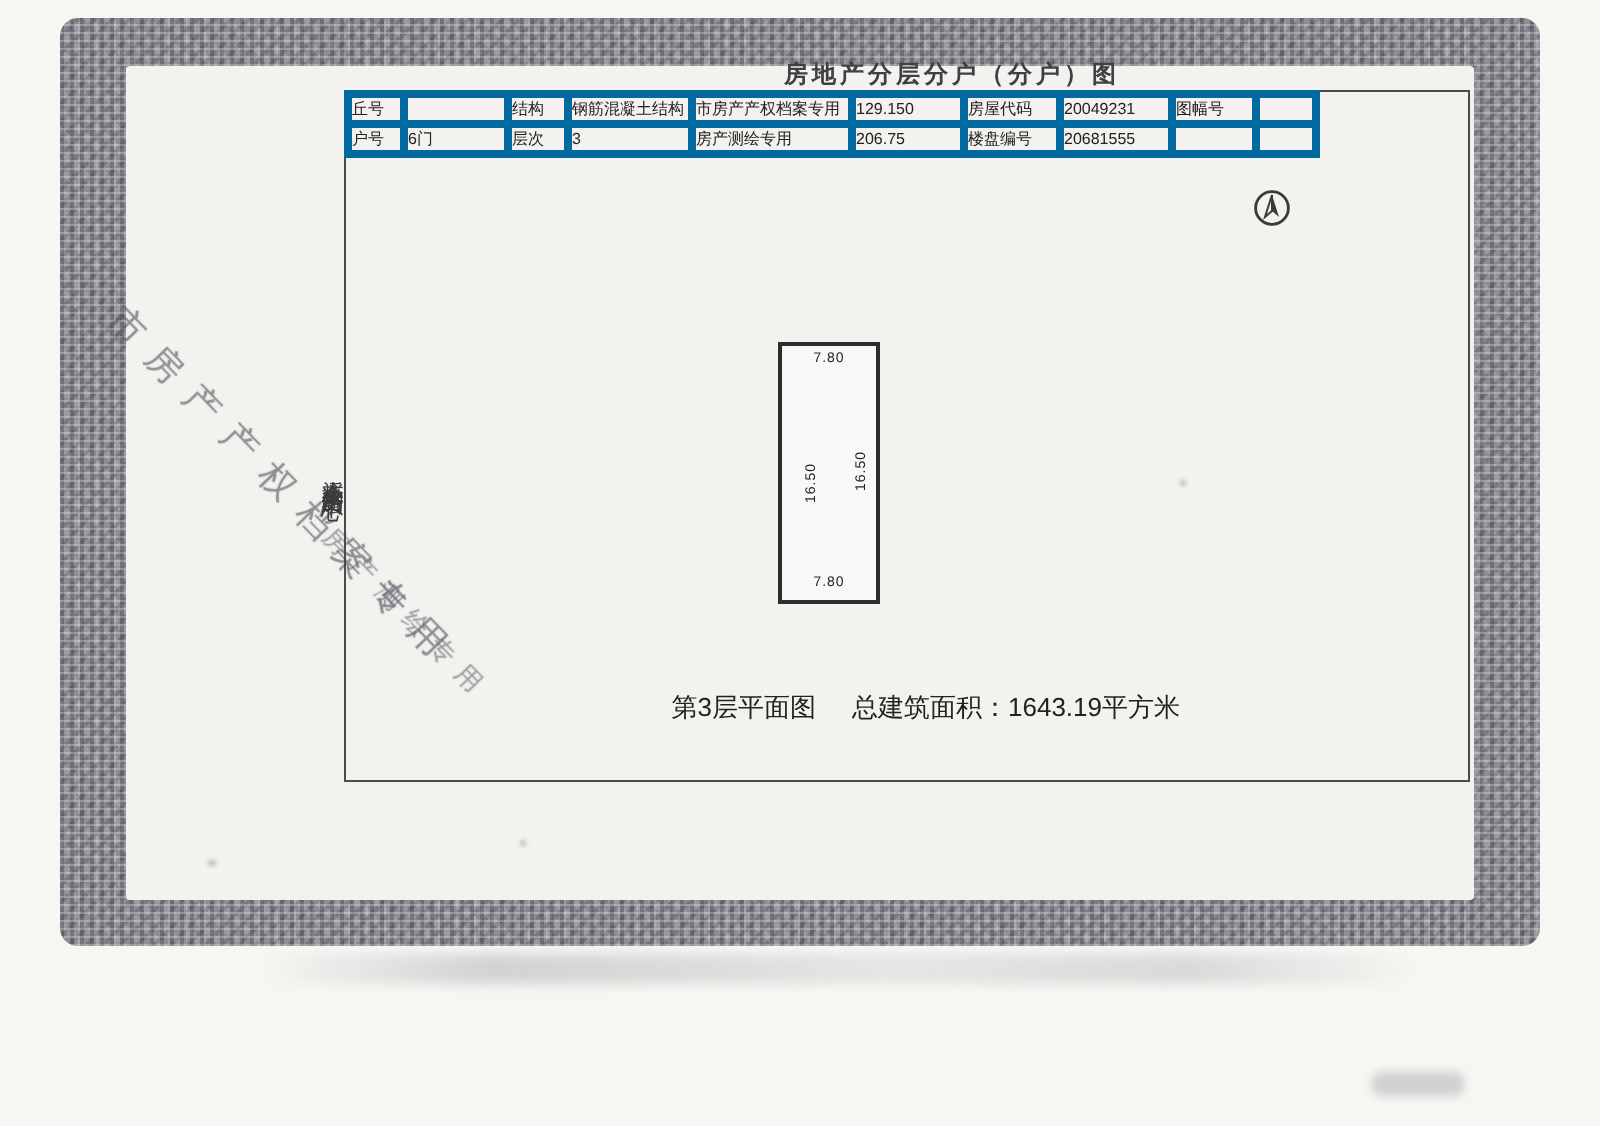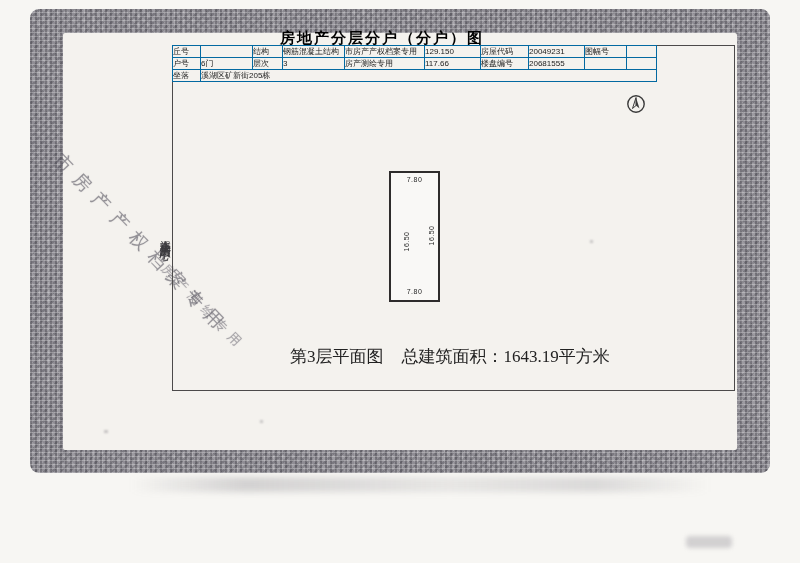--- a/index.html
+++ b/index.html
@@ -25,59 +25,59 @@
       repeating-linear-gradient(90deg, rgba(255,255,255,.14) 0 1px, rgba(0,0,0,0) 1px 9px);
   }
   
   .page{
     position:absolute;left:63px;top:33px;width:674px;height:417px;
     background:#f4f2ee;border-radius:2px;
   }
 
   .title{
     position:absolute;left:280px;top:29px;width:280px;
-    text-align:left;font-family:"Liberation Serif", serif;
-    font-size:15px;font-weight:bold;letter-spacing:2px;color:#000000;
+    text-align:right;font-family:"Liberation Serif", serif;
+    font-size:12px;font-weight:bold;letter-spacing:2px;color:#404040;
     white-space:nowrap;
   }
 
   
   .drawing{
     position:absolute;left:172px;top:45px;width:563px;height:346px;
     border:1px solid #4c4a4a;box-sizing:border-box;background:transparent;
   }
 
   
   table.info{
     position:absolute;left:172px;top:45px;width:484px;
     border-collapse:collapse;table-layout:fixed;
     font-size:8px;line-height:10px;color:#222;
   }
   table.info td{
-    border:1px solid #0369a1;
+    border:4px solid #0369a1;
     padding:0 0;height:11px;
     white-space:nowrap;overflow:hidden;
   }
 
   
   .compass{position:absolute;left:626px;top:94px;width:20px;height:20px;}
 
   
   .plan-rect{
     position:absolute;left:389px;top:171px;width:51px;height:131px;
     border:2px solid #2e2c2c;box-sizing:border-box;background:rgba(255,255,255,.45);
   }
   .dim{position:absolute;font-size:7px;color:#1f1f1f;letter-spacing:0.5px;white-space:nowrap;}
   .dim.h{width:51px;left:389px;text-align:center;}
   .dim.v{width:44px;text-align:center;transform:rotate(-90deg);}
 
   .caption{
     position:absolute;left:290px;top:345px;width:300px;
-    text-align:left;font-size:17px;color:#222;white-space:nowrap;
-    font-family:Liberation Serif, serif;
+    text-align:right;font-size:13px;color:#222;white-space:nowrap;
+    font-family:Liberation Sans, sans-serif;
   }
   .caption .gap{display:inline-block;width:18px;}
 
   
   .vmark{
     position:absolute;left:156px;top:231px;height:116px;
     writing-mode:vertical-rl;text-orientation:upright;
     font-size:11px;letter-spacing:1px;color:#3b3a3e;
     transform:rotate(2deg);
   }
@@ -144,29 +144,25 @@
         <td>20049231</td>
         <td>图幅号</td>
         <td></td>
       </tr>
       <tr>
         <td>户号</td>
         <td>6门</td>
         <td>层次</td>
         <td>3</td>
         <td>房产测绘专用</td>
-        <td>117.66</td>
+        <td>206.75</td>
         <td>楼盘编号</td>
         <td>20681555</td>
         <td></td>
         <td></td>
-      </tr>
-      <tr>
-        <td>坐落</td>
-        <td colspan="9">溪湖区矿新街205栋</td>
       </tr>
     </tbody>
   </table>
 
   <div class="compass">
     <svg width="20" height="20" viewBox="0 0 20 20">
       <circle cx="10" cy="10" r="8.2" fill="none" stroke="#3a3a3a" stroke-width="1.4"></circle>
       <path d="M10 3.5 L13.5 14.5 L10 11.5 Z" fill="#3a3a3a"></path>
       <path d="M10 3.5 L6.5 14.5 L10 11.5 Z" fill="none" stroke="#3a3a3a" stroke-width="1"></path>
     </svg>

